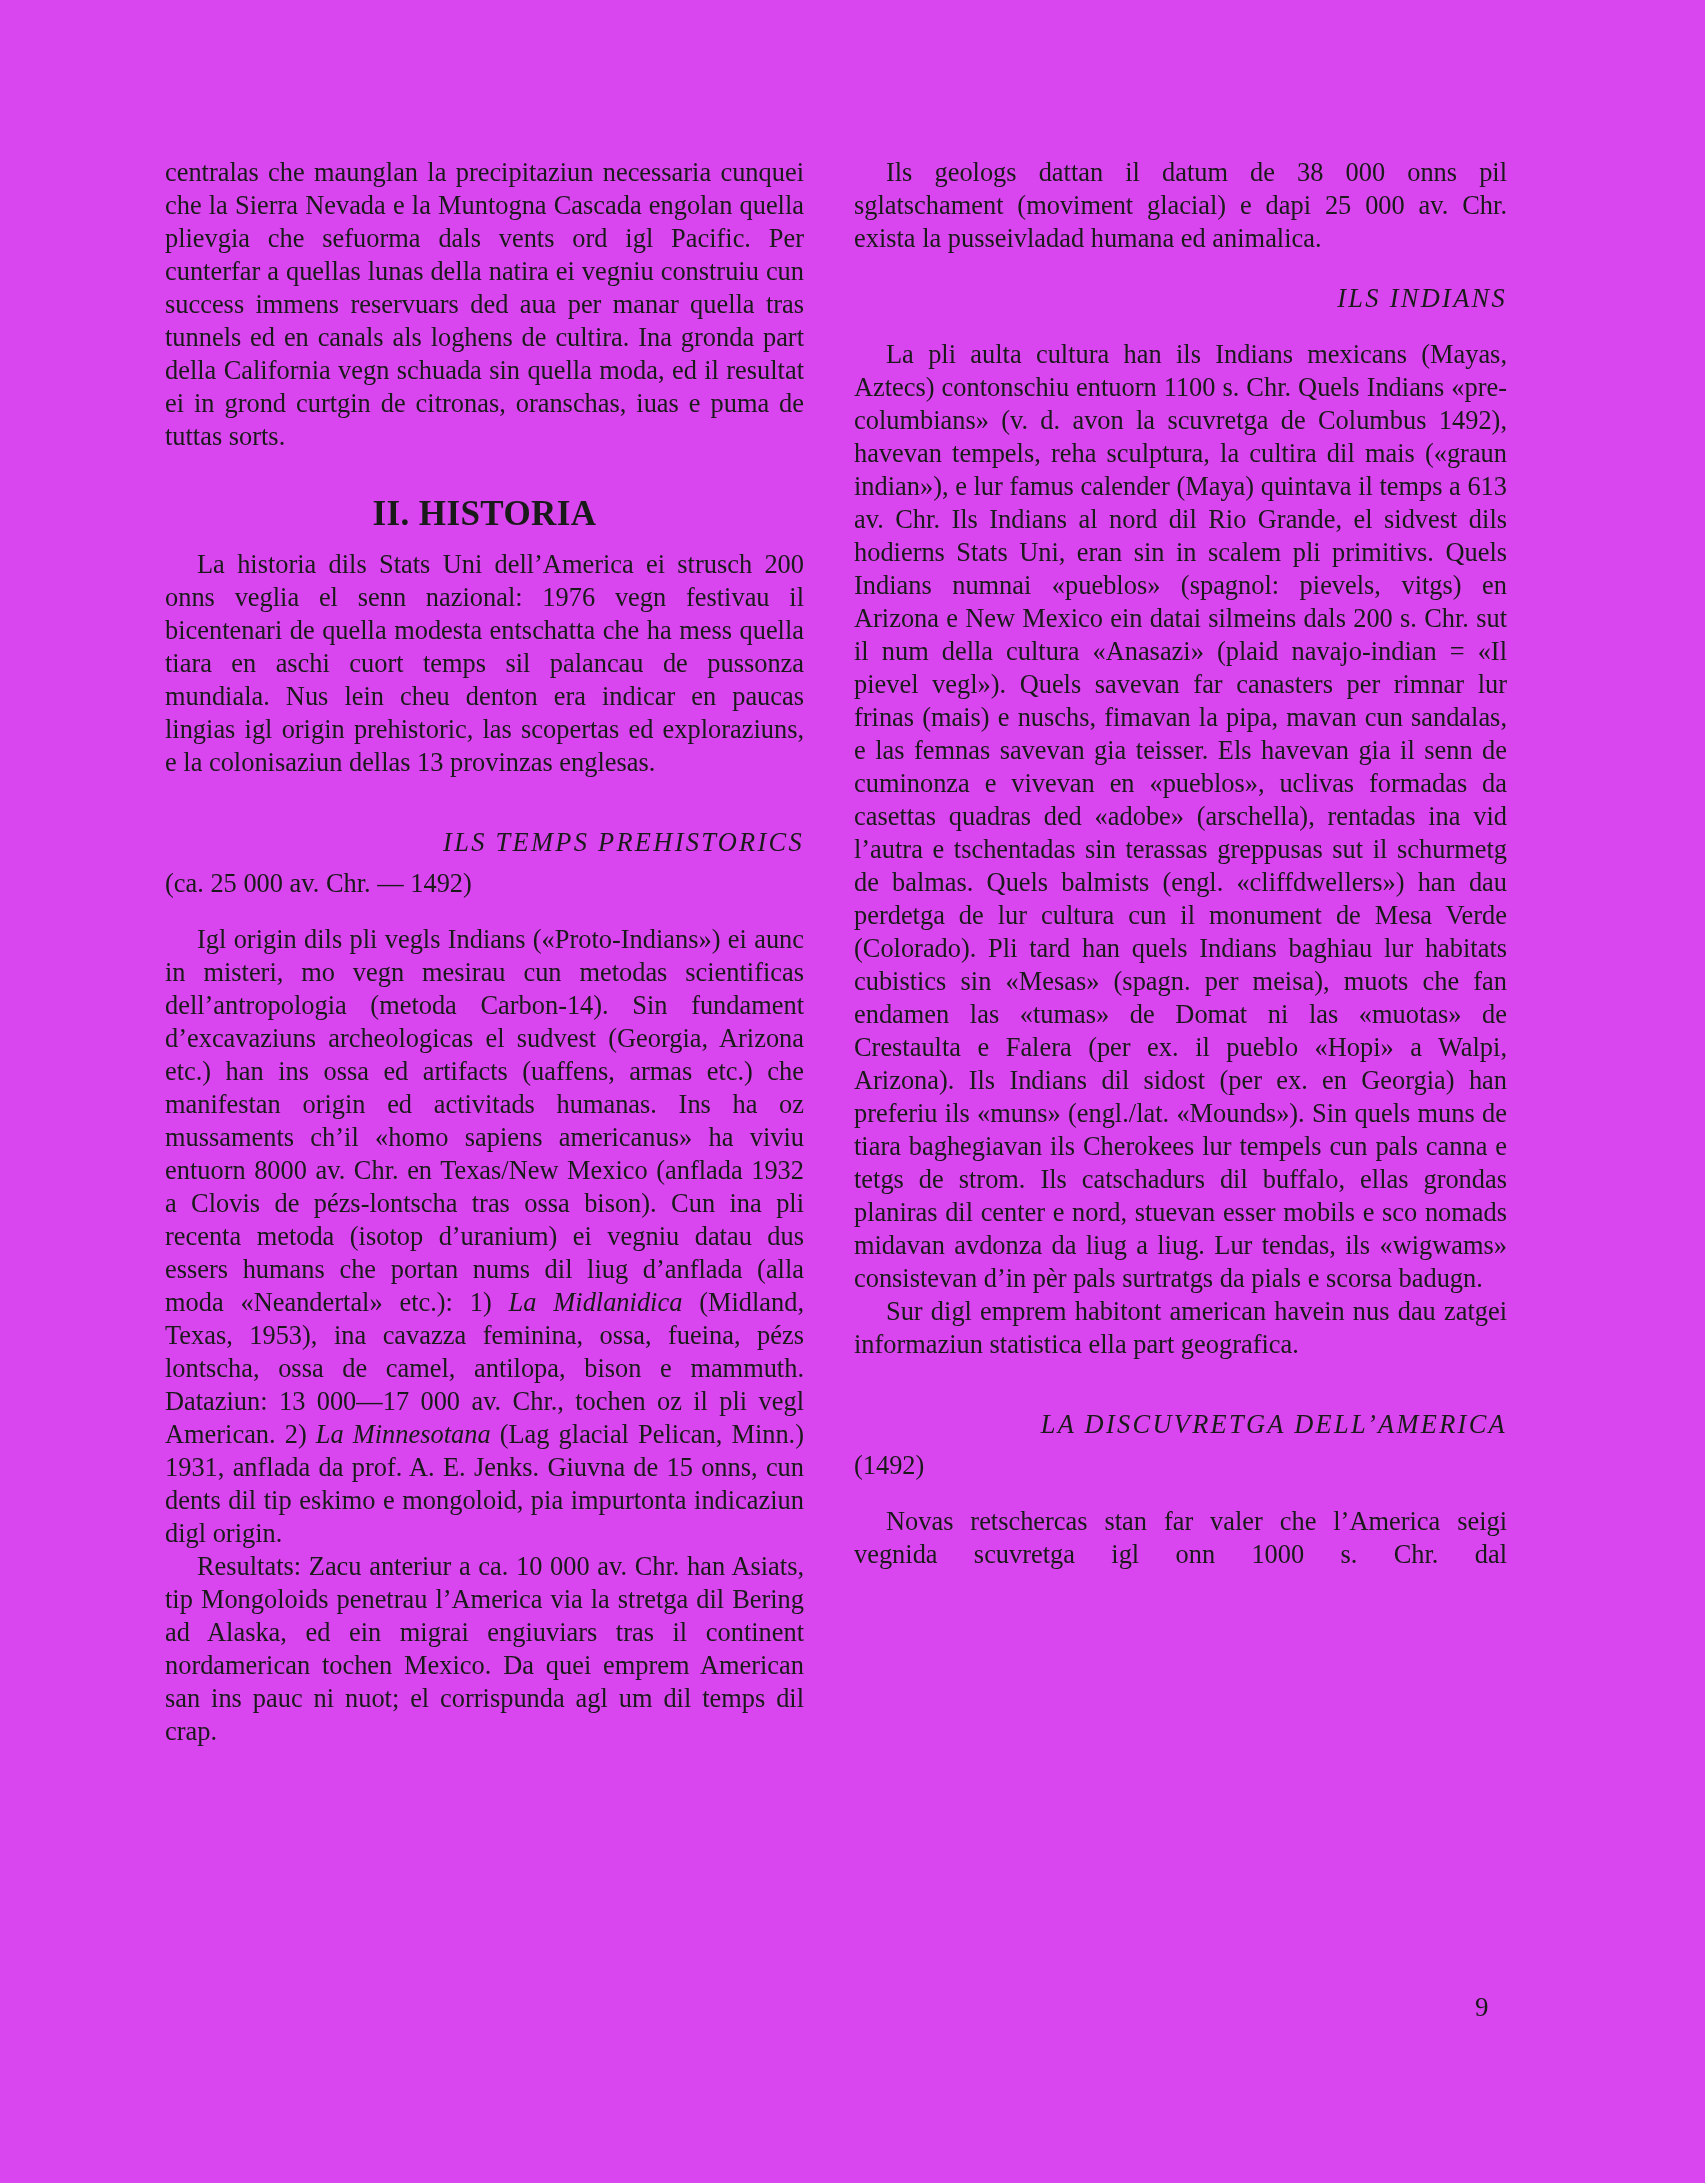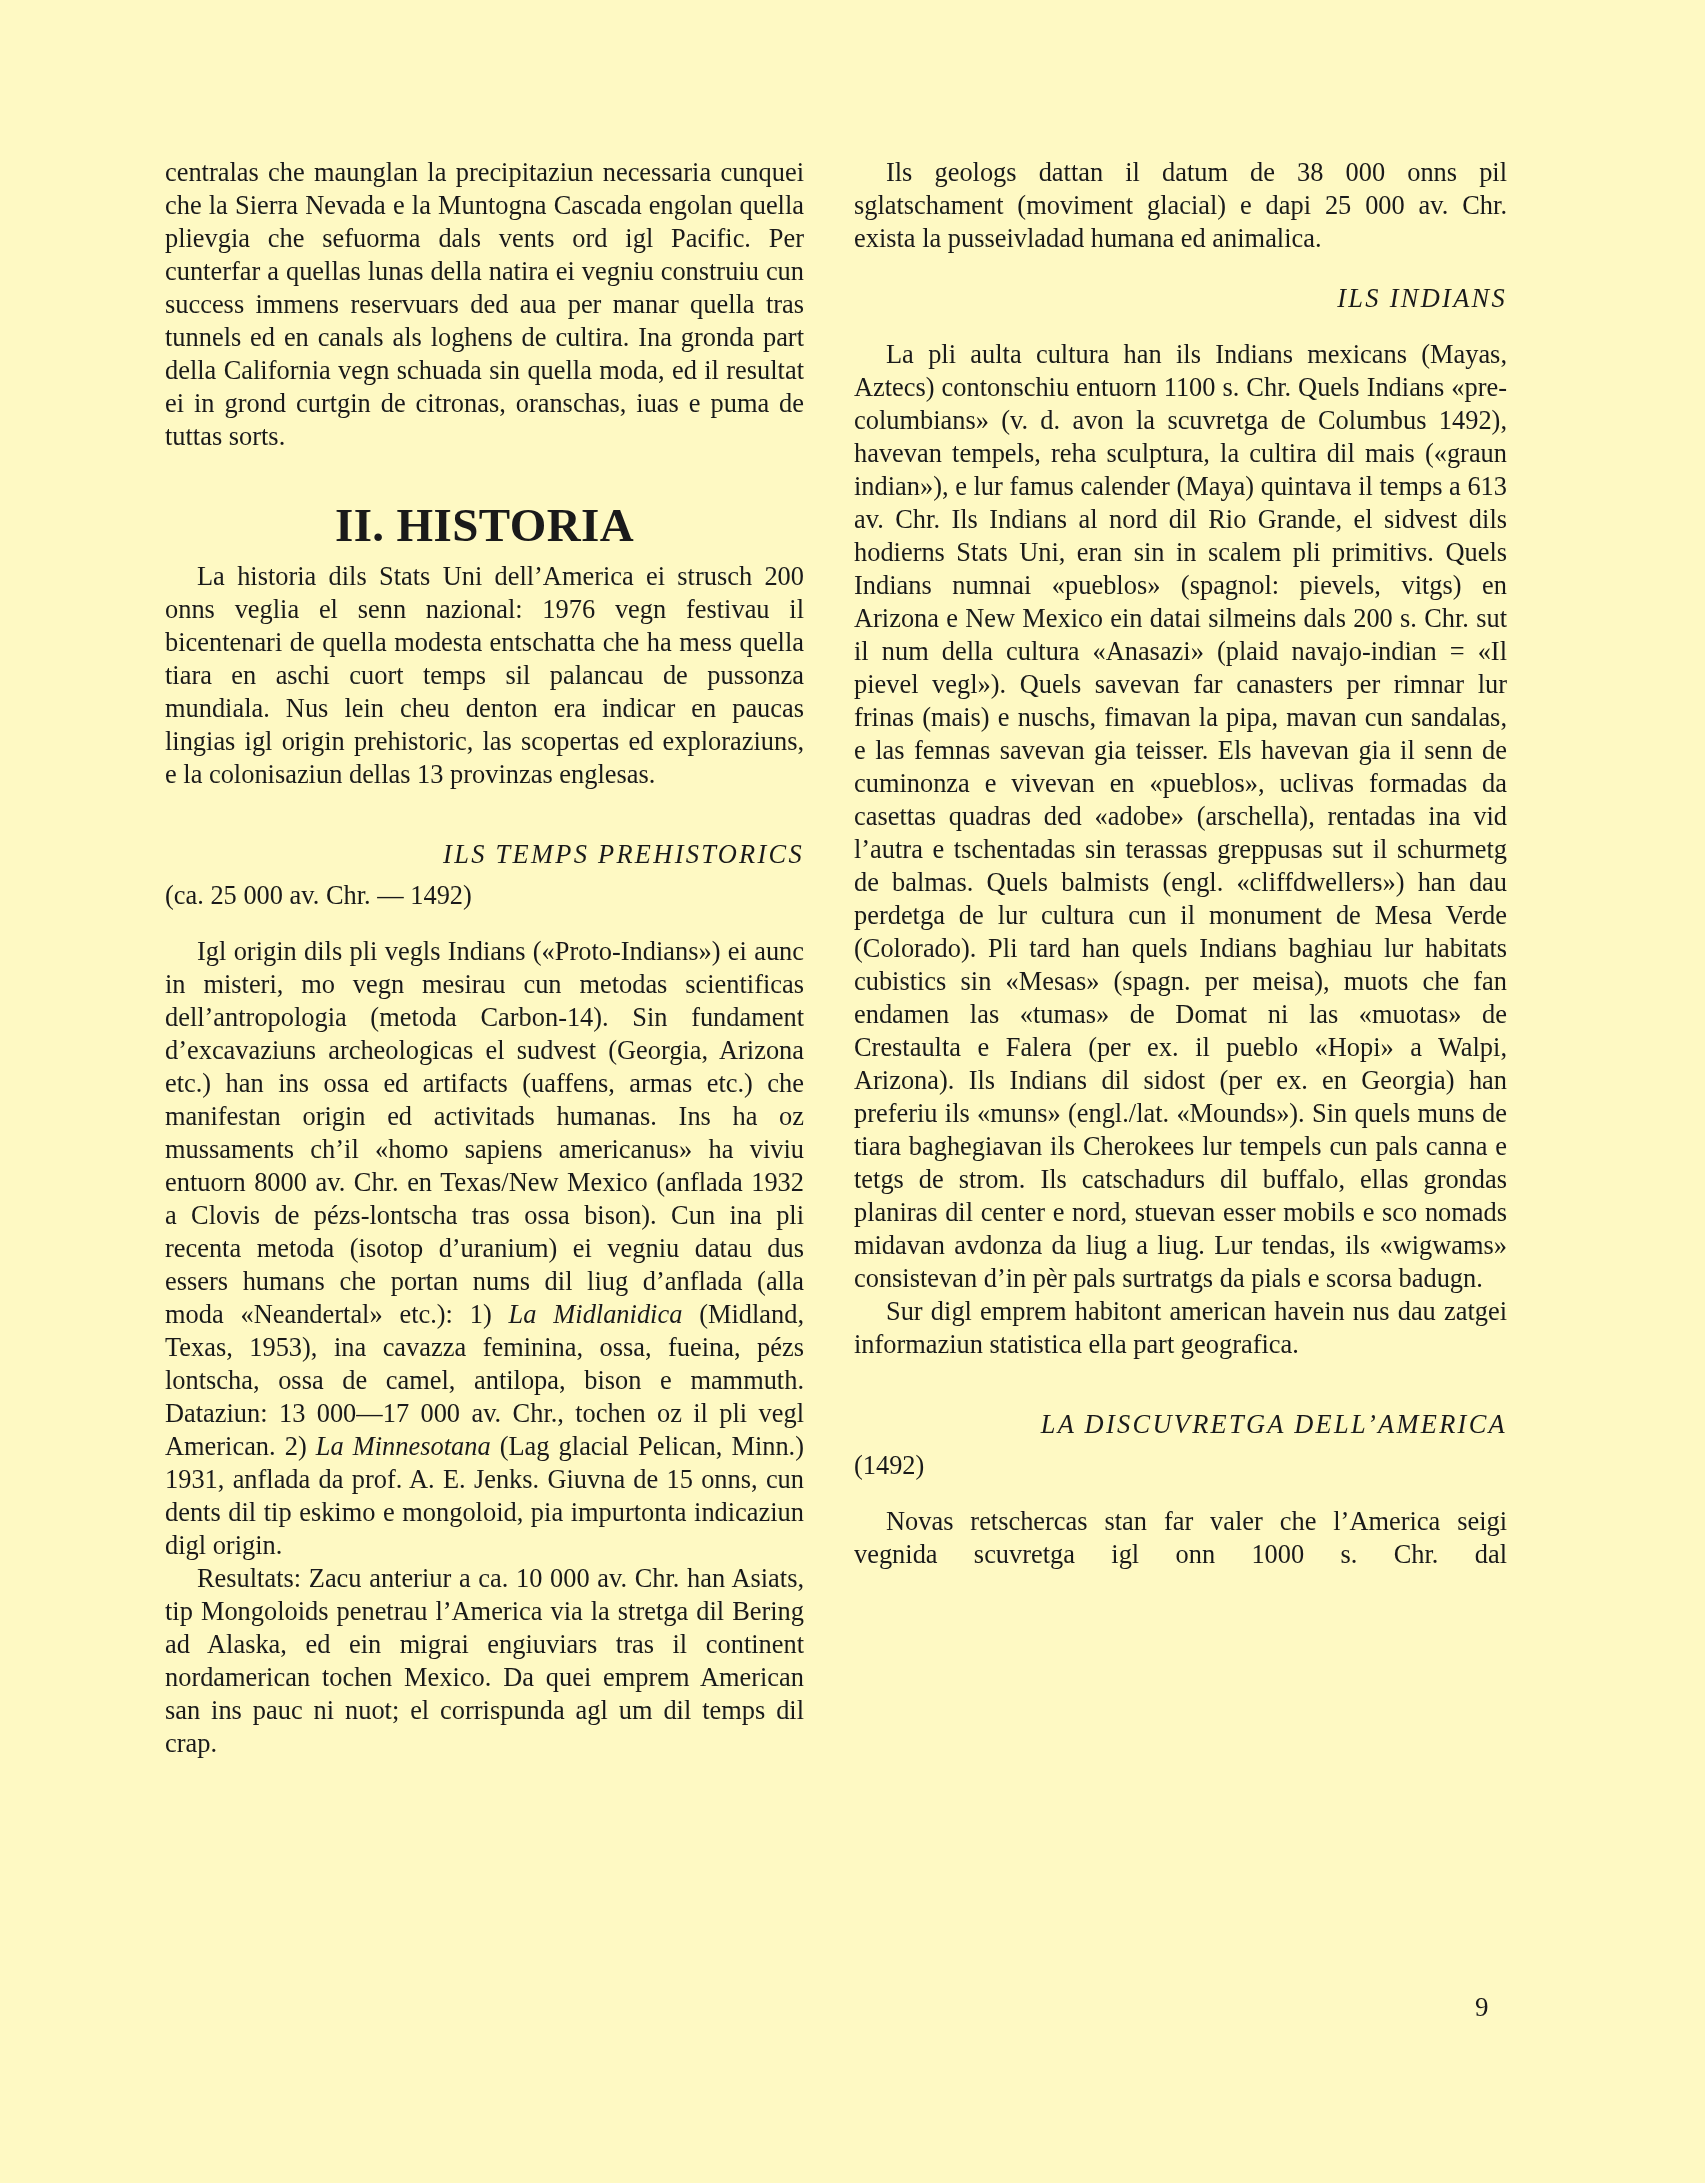--- a/index.html
+++ b/index.html
@@ -1,33 +1,33 @@
 <!DOCTYPE html>
 <html style="font-size:12px"><head>
 <meta charset="utf-8">
 <style>
   html, body { margin: 0; padding: 0; background: #ffffff; }
   body { width: 1706px; height: 2183px; position: relative; overflow: hidden; }
   .page {
     position: absolute; left: 0; top: 0; width: 1706px; height: 2183px;
-    background: #fef9c3; color: #1a1a1a;
+    background: #d946ef; color: #1a1a1a;
     font-family: "Liberation Serif", "DejaVu Serif", serif;
   }
   .col {
     position: absolute; top: 156px; width: 639px;
     font-size: 26.4px; line-height: 33px;
   }
   .col-left { left: 165px; }
   .col-right { left: 854px; width: 653px; }
   p { margin: 0; text-align: justify; hyphens: manual; }
   p.indent { text-indent: 32px; }
   p.cont { text-indent: 0; }
   .sec-title {
-    text-align: center; font-weight: bold; font-size: 47px; line-height: 39px;
-    margin: 53px 0 15px 0; letter-spacing: 0.4px;
+    text-align: center; font-weight: bold; font-size: 35px; line-height: 39px;
+    margin: 41px 0 15px 0; letter-spacing: 0.4px;
     font-family: "Liberation Serif", "DejaVu Serif", serif;
   }
   .sub-title {
     text-align: right; font-style: italic; letter-spacing: 2.3px;
     margin: 47px 0 0 0; line-height: 33px;
   }
   .sub-date { margin: 8px 0 23px 0; line-height: 33px; }
   .sub-title.no-date { margin-bottom: 23px; }
   .sub-title.first { margin-top: 27px; }
   em { font-style: italic; }

